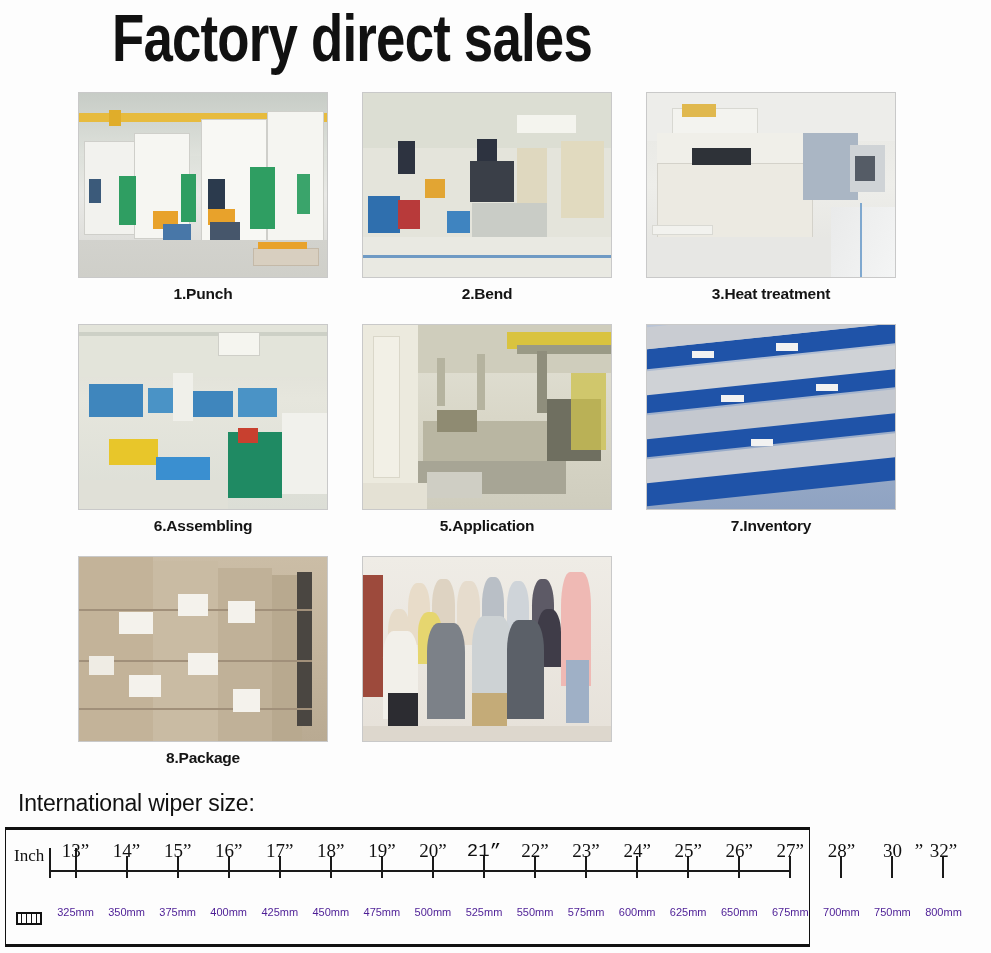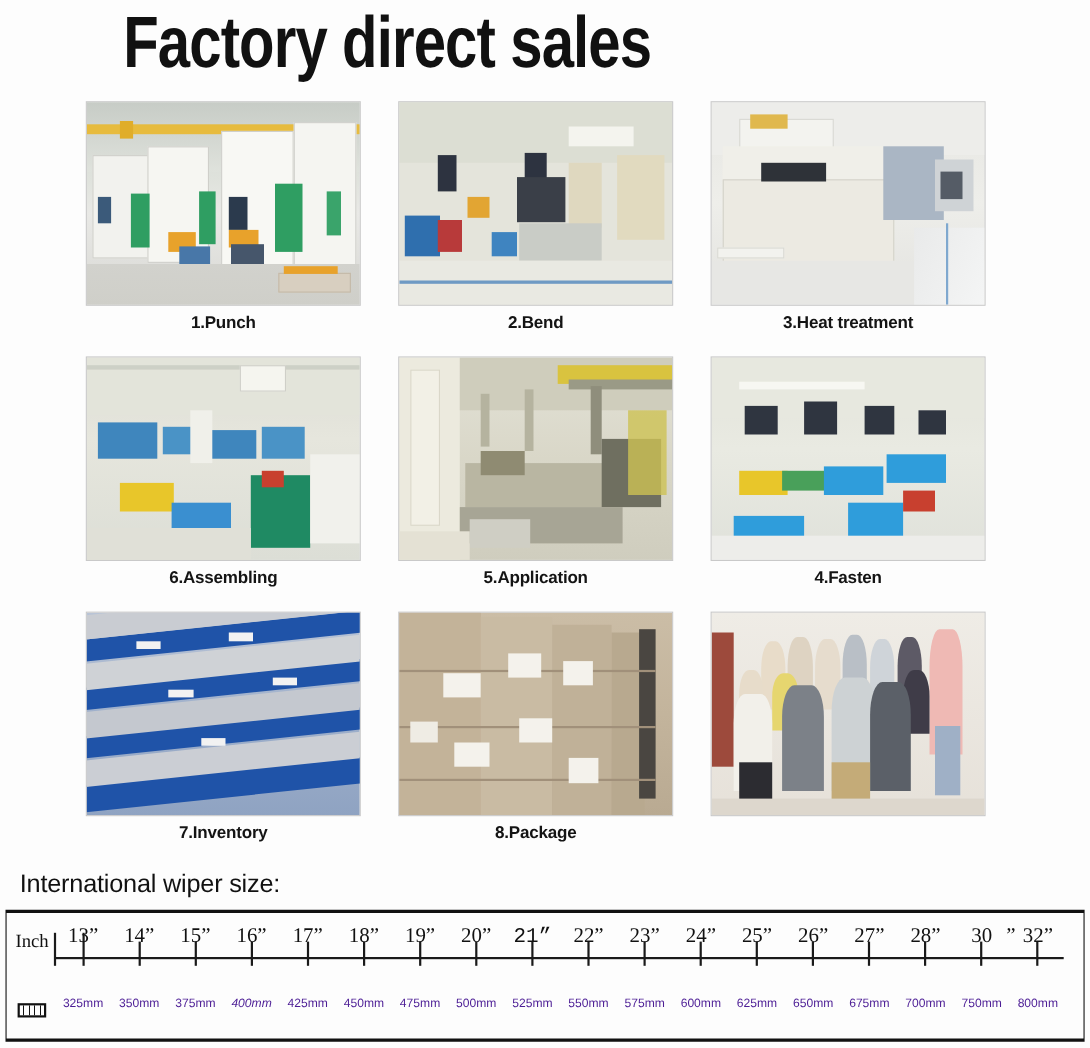--- a/index.html
+++ b/index.html
@@ -82,21 +82,21 @@
   
   .size-title{
     position:absolute;left:18px;top:790px;
     font-size:23px;
     font-family:"Liberation Sans", sans-serif;
     color:#111;
     letter-spacing:-0.2px;
   }
   .ruler-box{
     position:absolute;left:5px;top:827px;
-    width:981px;height:120px;
+    width:805px;height:120px;
     border-top:3px solid #111;
     border-bottom:3px solid #111;
     border-left:1px solid #111;
     border-right:1px solid #111;
     box-sizing:border-box;
     background:#fdfdfd;
   }
   .inch-row{position:relative;height:60px;}
   .mm-row{position:relative;height:56px;}
 
@@ -264,41 +264,20 @@
           <div class="b" style="left:74%;top:40%;width:22%;height:34%;background:#6f6f60;"></div>
           <div class="b" style="left:84%;top:26%;width:14%;height:42%;background:#cdc254;opacity:.8;"></div>
           <div class="b" style="left:22%;top:74%;width:60%;height:18%;background:#a7a595;"></div>
           <div class="b" style="left:26%;top:80%;width:22%;height:14%;background:#cfcec4;"></div>
           <div class="b" style="left:0;top:86%;width:26%;height:14%;background:#e4e1d4;"></div>
         </div>
       </div>
       <div class="caption">5.Application</div>
     </div>
 
-    <div class="cell">
-      <div class="photo p4">
-        <div class="sc">
-          <div class="b" style="left:0;top:0;width:100%;height:30%;background:#e7e8df;"></div>
-          <div class="b" style="left:10%;top:12%;width:46%;height:4%;background:#f7f7f2;"></div>
-          <div class="b" style="left:12%;top:24%;width:12%;height:14%;background:#2f3540;"></div>
-          <div class="b" style="left:34%;top:22%;width:12%;height:16%;background:#2f3540;"></div>
-          <div class="b" style="left:56%;top:24%;width:11%;height:14%;background:#2f3540;"></div>
-          <div class="b" style="left:76%;top:26%;width:10%;height:12%;background:#2f3540;"></div>
-          <div class="b" style="left:10%;top:56%;width:18%;height:12%;background:#e8c62a;"></div>
-          <div class="b" style="left:26%;top:56%;width:18%;height:10%;background:#49a05a;"></div>
-          <div class="b" style="left:41%;top:54%;width:22%;height:14%;background:#2f9ddb;"></div>
-          <div class="b" style="left:64%;top:48%;width:22%;height:14%;background:#2f9ddb;"></div>
-          <div class="b" style="left:8%;top:78%;width:26%;height:16%;background:#2f9ddb;"></div>
-          <div class="b" style="left:50%;top:72%;width:20%;height:24%;background:#2f9ddb;"></div>
-          <div class="b" style="left:70%;top:66%;width:12%;height:10%;background:#c8402f;"></div>
-          <div class="b" style="left:0;top:88%;width:100%;height:12%;background:#ededea;"></div>
-        </div>
-      </div>
-      <div class="caption">4.Fasten</div>
-    </div>
 
     <div class="cell">
       <div class="photo p7">
         <div class="sc">
           <div class="b" style="left:-4%;top:6%;width:110%;height:11%;background:#1f53a8;transform:rotate(-6deg);"></div>
           <div class="b" style="left:-4%;top:30%;width:110%;height:11%;background:#1f53a8;transform:rotate(-6deg);"></div>
           <div class="b" style="left:-4%;top:54%;width:110%;height:11%;background:#1f53a8;transform:rotate(-6deg);"></div>
           <div class="b" style="left:-4%;top:78%;width:110%;height:13%;background:#1f53a8;transform:rotate(-6deg);"></div>
           <div class="b" style="left:-4%;top:-6%;width:110%;height:12%;background:#c9ccd2;transform:rotate(-6deg);"></div>
           <div class="b" style="left:-4%;top:18%;width:110%;height:13%;background:#cfd2d6;transform:rotate(-6deg);"></div>
@@ -416,21 +395,21 @@
           <span class="inch-val" style="left: 937.472px;">32”</span>
           <div class="tick tall" style="left: 43px;"></div>
         </div>
     </div>
     <div class="mm-row">
       <span class="mm-icon"></span>
       <div id="mm-values">
           <span class="mm-val" style="left: 69.5278px;">325mm</span>
           <span class="mm-val" style="left: 120.583px;">350mm</span>
           <span class="mm-val" style="left: 171.639px;">375mm</span>
-          <span class="mm-val" style="left: 222.694px; font-style: italic;">400mm</span>
+          <span class="mm-val" style="left: 222.694px;">400mm</span>
           <span class="mm-val" style="left: 273.75px;">425mm</span>
           <span class="mm-val" style="left: 324.806px;">450mm</span>
           <span class="mm-val" style="left: 375.861px;">475mm</span>
           <span class="mm-val" style="left: 426.917px;">500mm</span>
           <span class="mm-val" style="left: 477.972px;">525mm</span>
           <span class="mm-val" style="left: 529.028px;">550mm</span>
           <span class="mm-val" style="left: 580.083px;">575mm</span>
           <span class="mm-val" style="left: 631.139px;">600mm</span>
           <span class="mm-val" style="left: 682.194px; text-align: right;">625mm</span>
           <span class="mm-val" style="left: 733.25px;">650mm</span>

